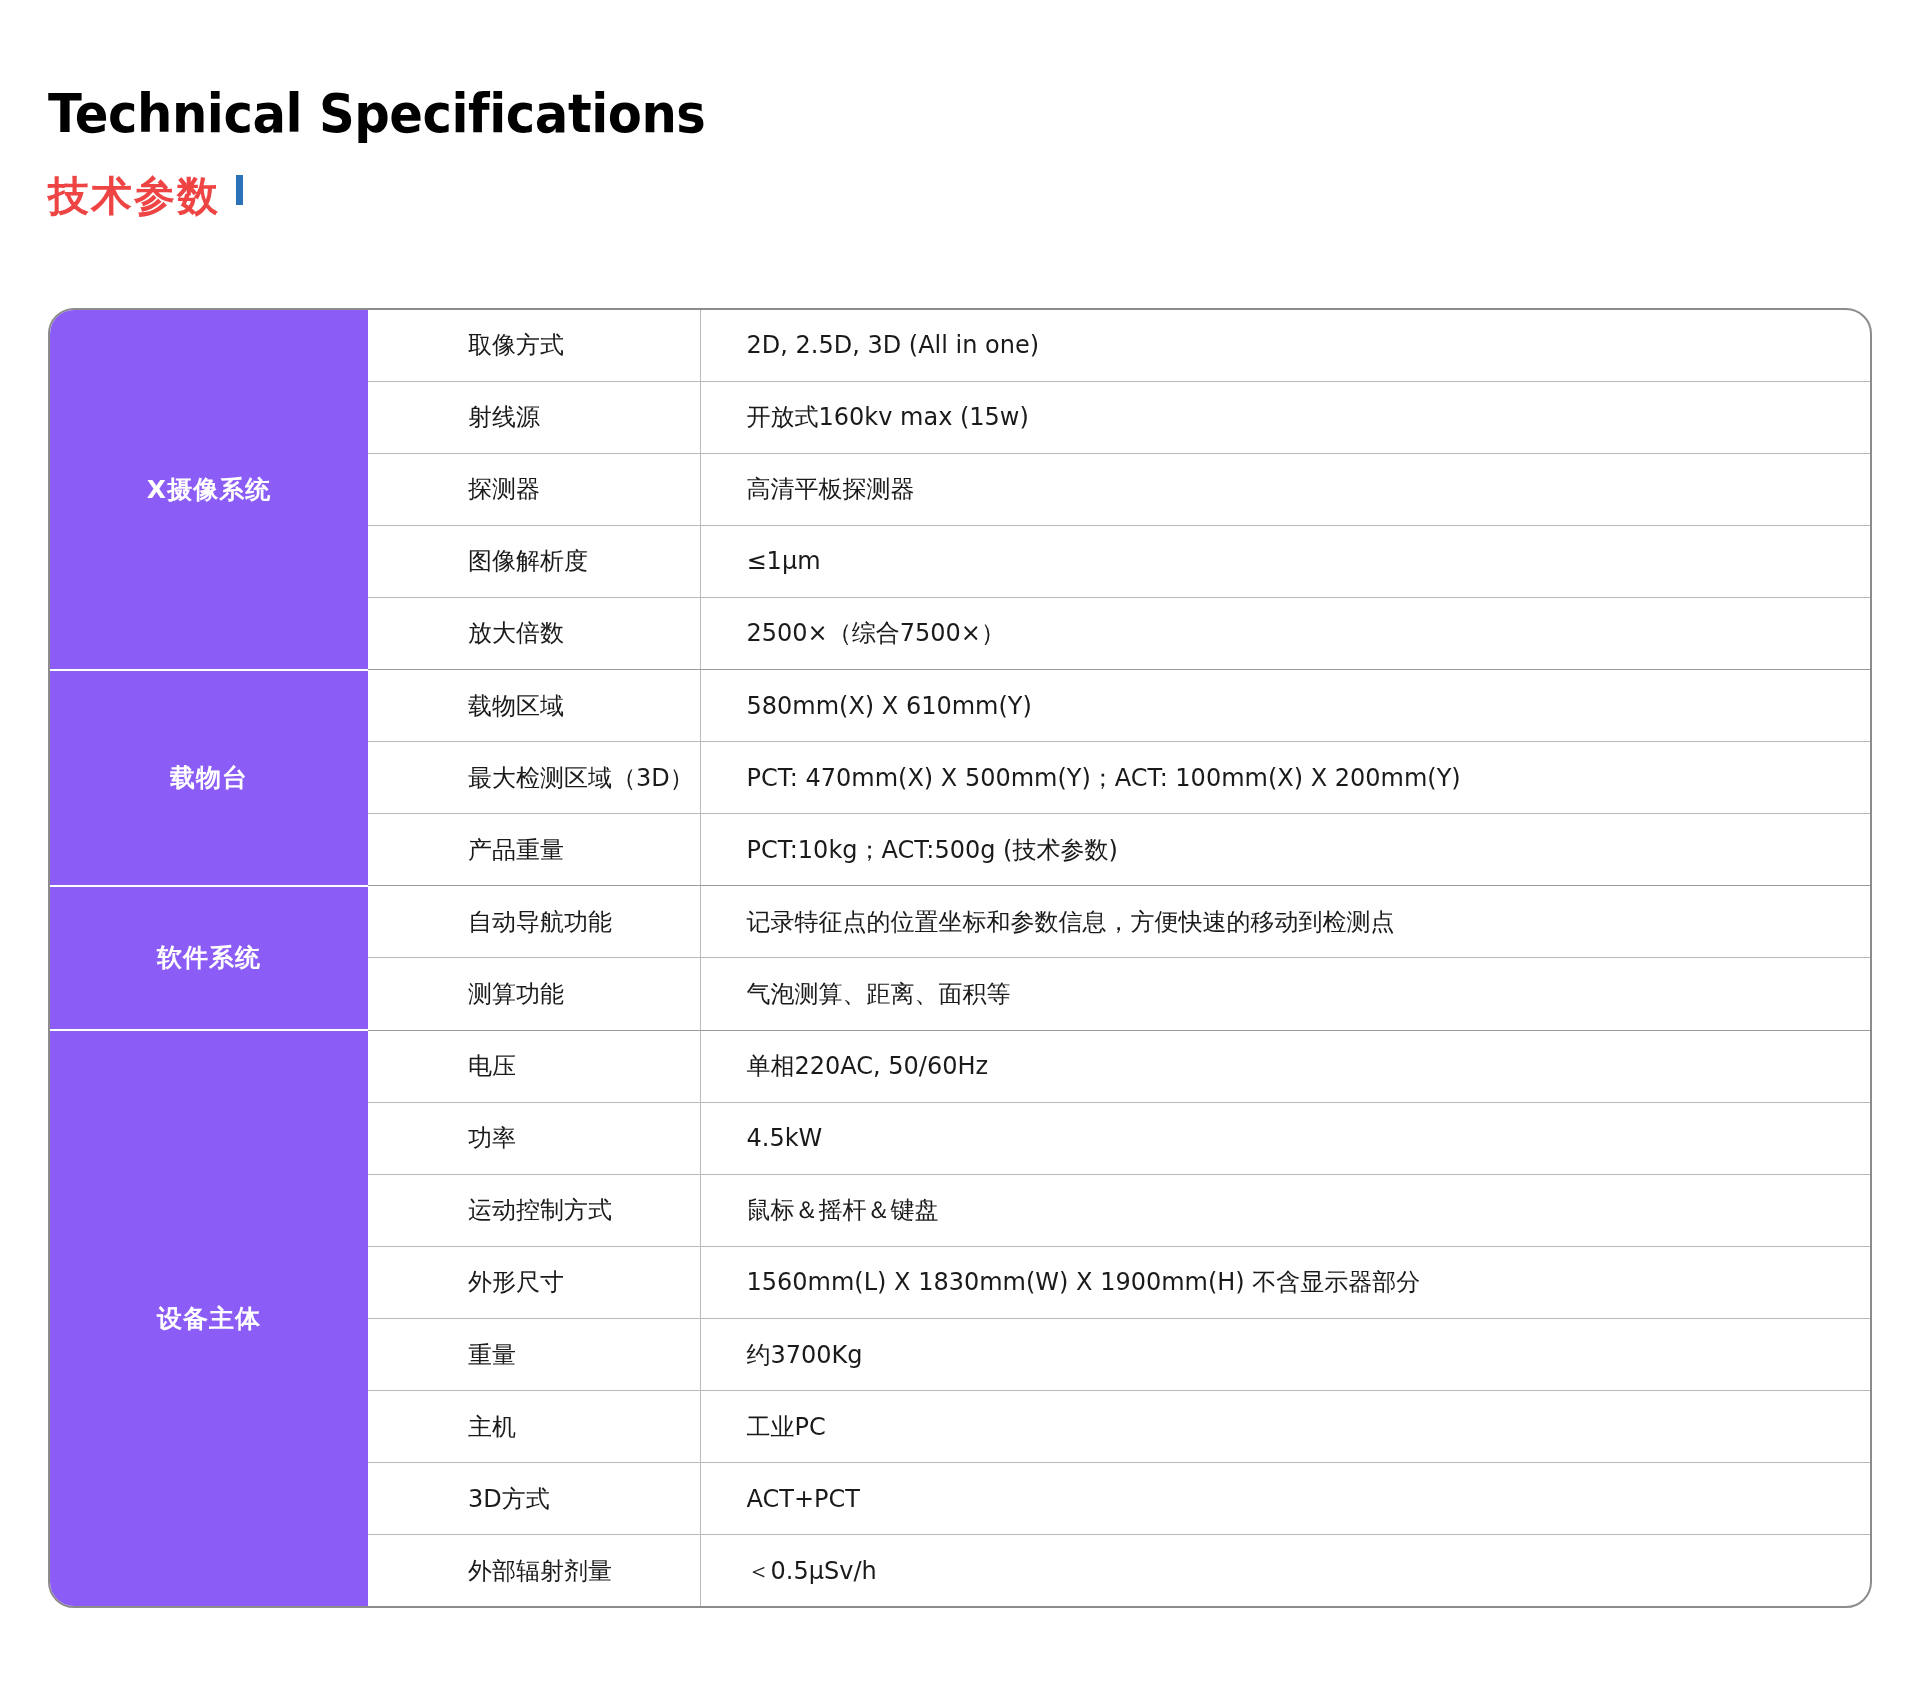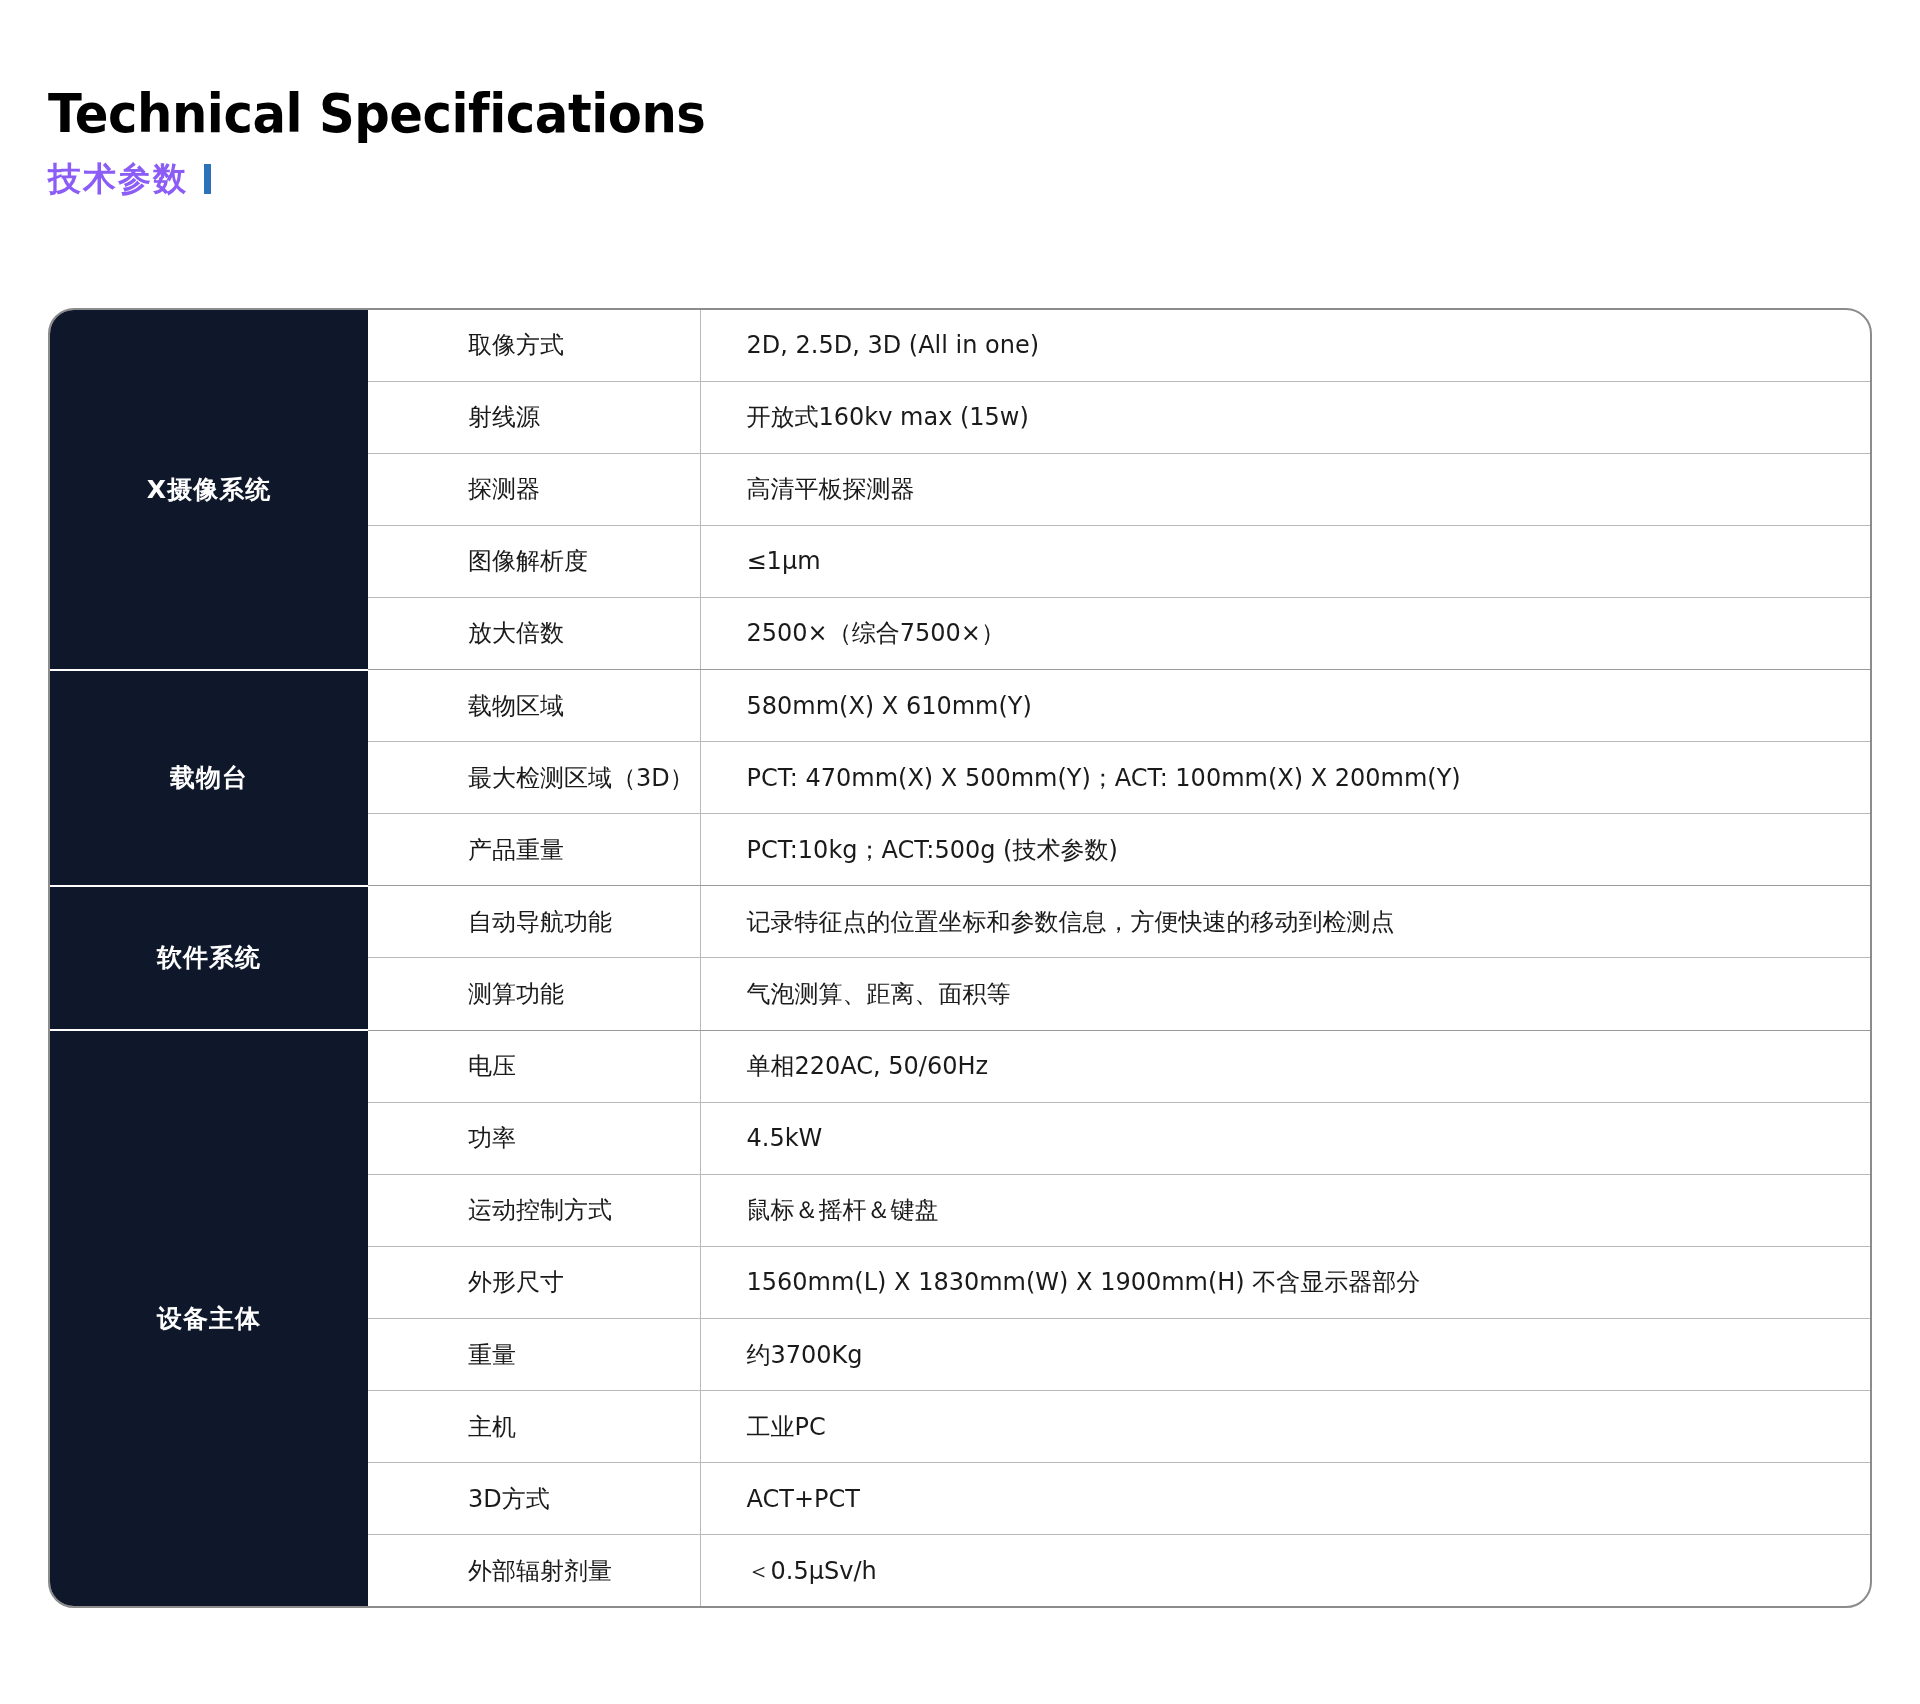--- a/index.html
+++ b/index.html
@@ -35,23 +35,24 @@
     transform-origin: left center;
   }
   .title-cn-row {
     display: flex;
     align-items: center;
     margin-top: 14px;
   }
   .title-cn {
     font-family: "DejaVu Sans", sans-serif;
     font-weight: bold;
-    font-size: 33px;
-    color: #8b5cf6;
+    font-size: 41px;
+    color: #ef4444;
     letter-spacing: 2px;
+    margin-top: 12px;
   }
   .title-bar {
     width: 7px;
     height: 30px;
     background: #2c72b8;
     margin-left: 16px;
   }
 
   
   .table-wrap {
@@ -72,21 +73,21 @@
     height: 100%;
     table-layout: fixed;
   }
   table.spec td {
     vertical-align: middle;
     box-sizing: border-box;
   }
 
   
   .group-cell {
-    background: #0f172a;
+    background: #8b5cf6;
     color: #ffffff;
     text-align: center;
     font-weight: bold;
     font-size: 25px;
     letter-spacing: 1px;
     width: 318px;
     border-bottom: 2px solid #ffffff;
     font-family: "DejaVu Sans", sans-serif;
   }
   .group-cell.last {

